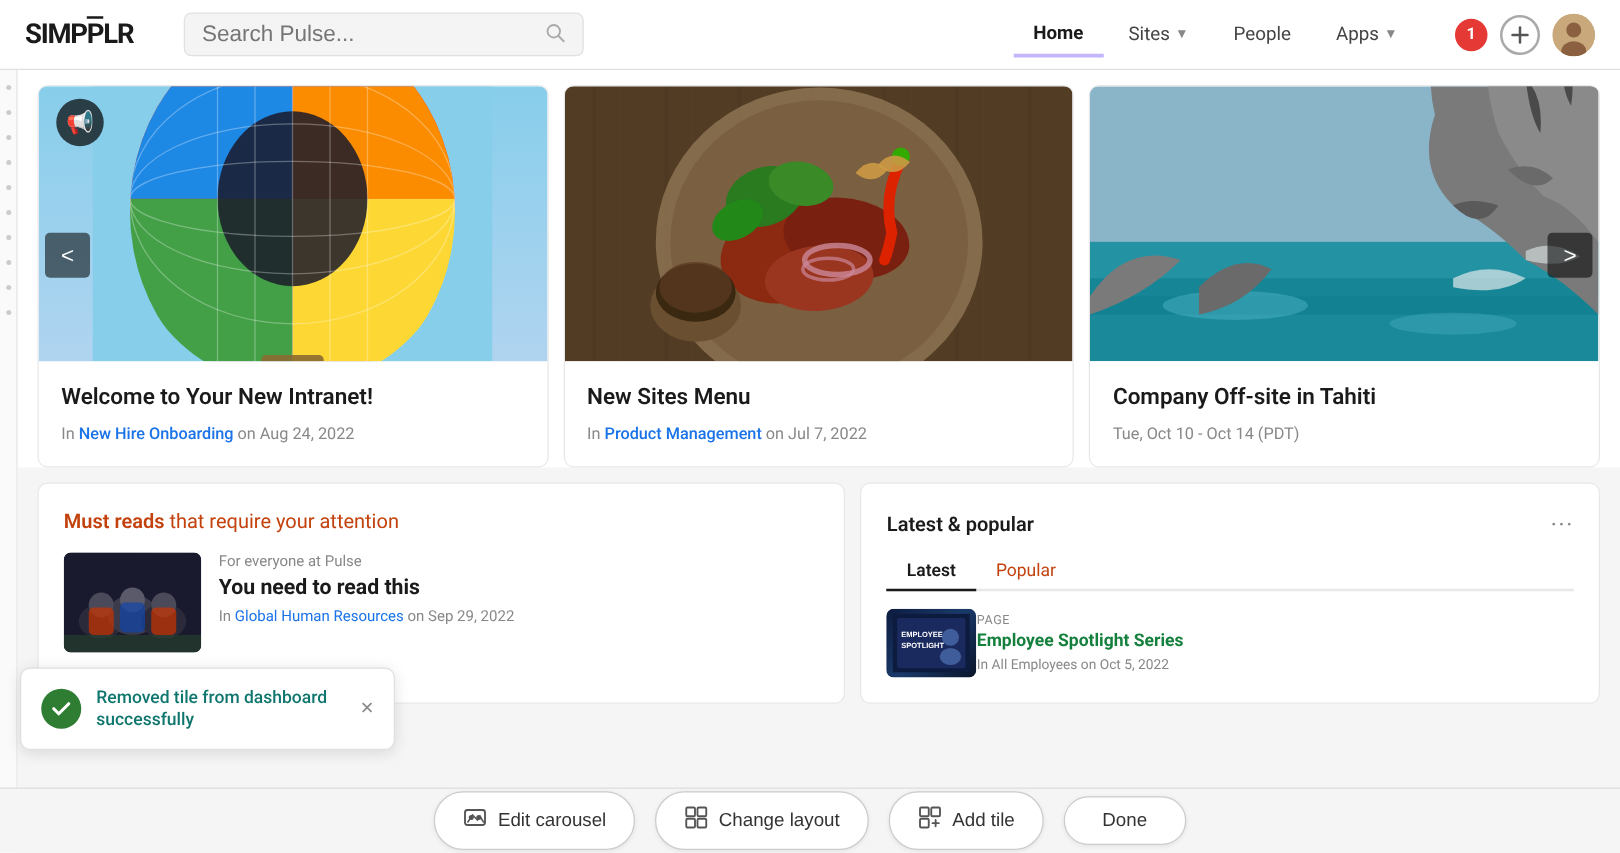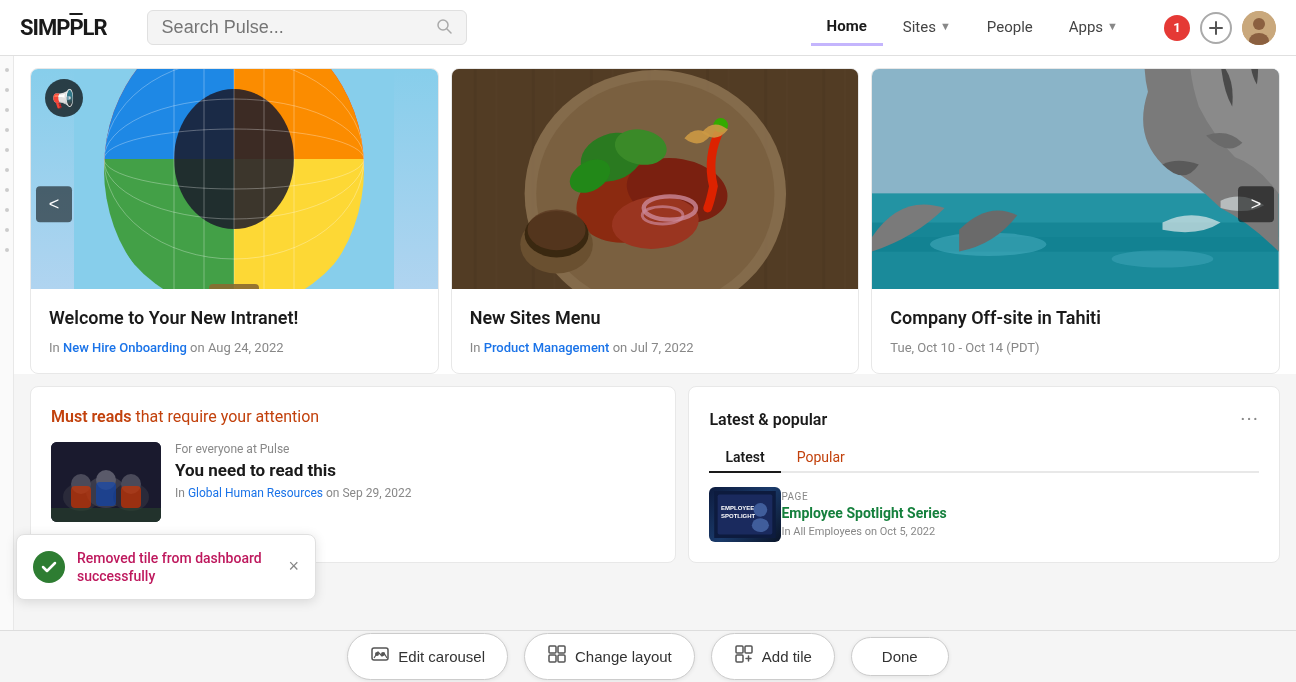--- a/index.html
+++ b/index.html
@@ -365,21 +365,21 @@
       width: 32px;
       height: 32px;
       background: #2e7d32;
       border-radius: 50%;
       display: flex;
       align-items: center;
       justify-content: center;
       flex-shrink: 0;
     }
     .toast-check svg { width: 18px; height: 18px; }
-    .toast-text { font-size: 14px; color: #be185d; font-weight: 500; line-height: 1.3; }
+    .toast-text { font-size: 14px; color: #0f766e; font-weight: 500; line-height: 1.3; }
     .toast-close {
       margin-left: auto;
       background: none;
       border: none;
       cursor: pointer;
       color: #888;
       font-size: 18px;
       flex-shrink: 0;
     }
 

